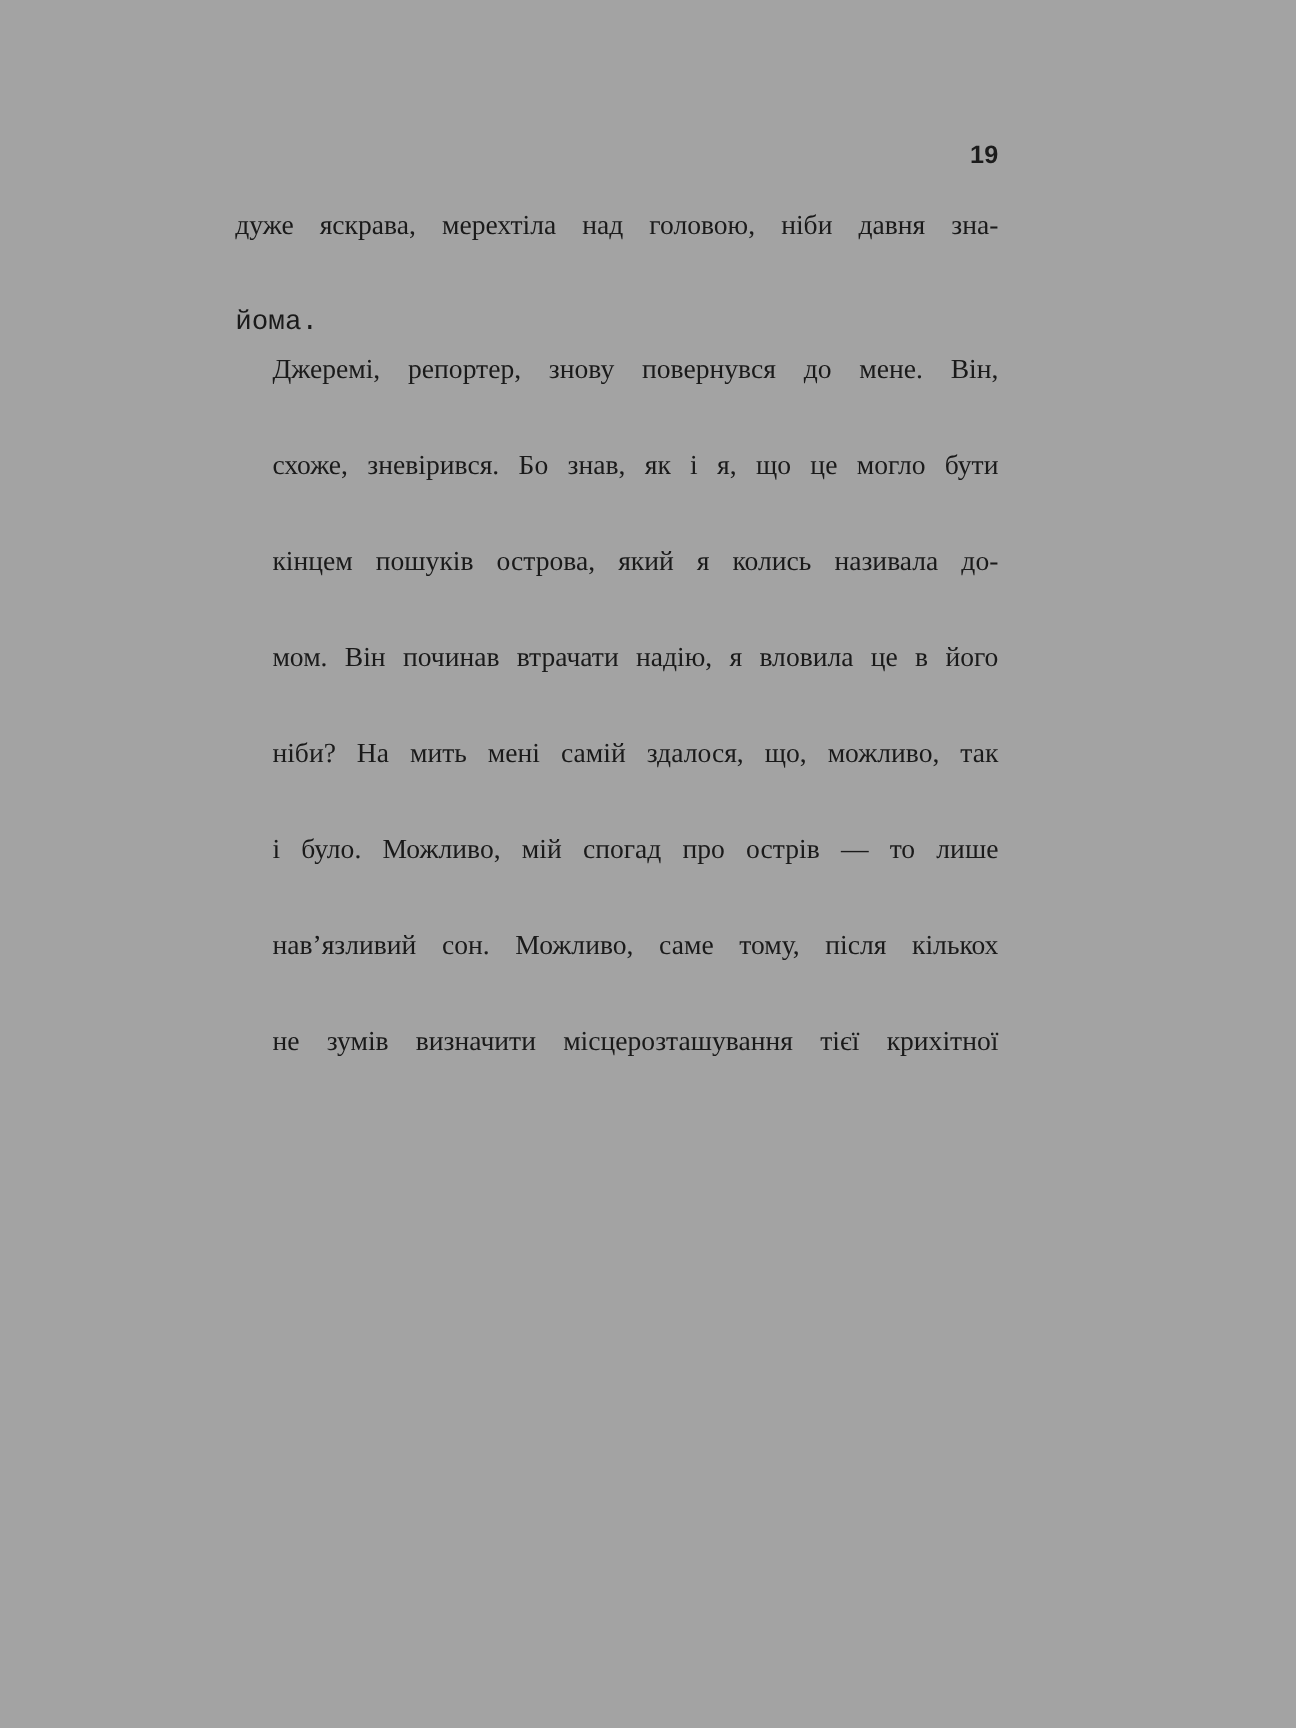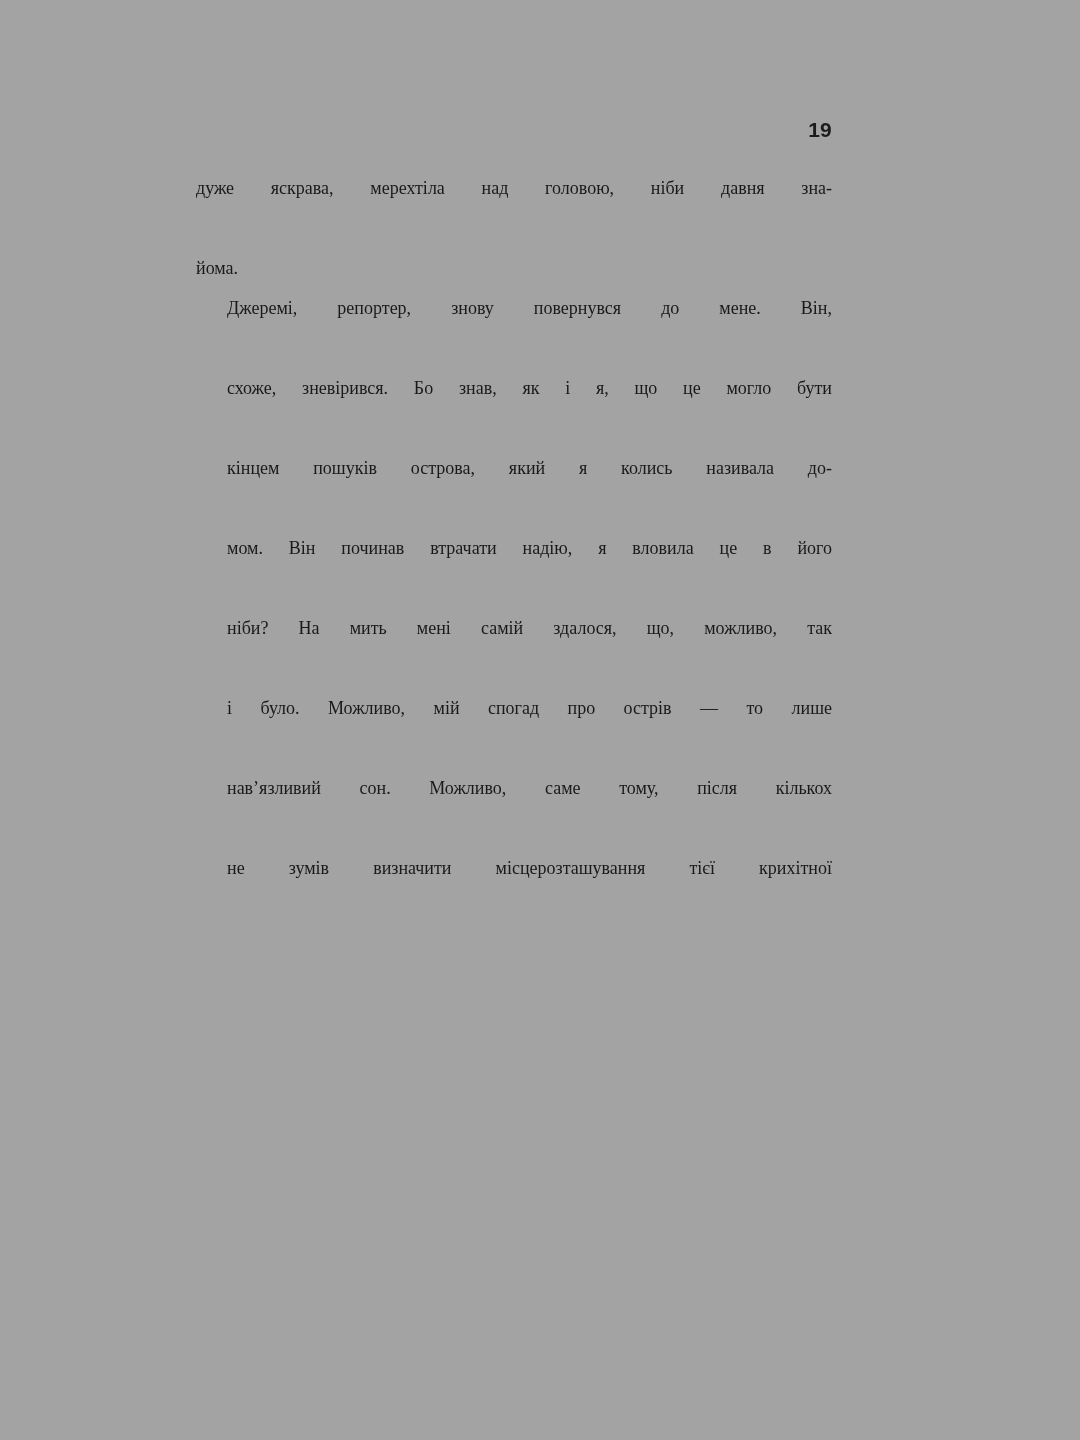--- a/index.html
+++ b/index.html
@@ -29,21 +29,21 @@
   }
   .textblock {
     position: absolute;
     top: 168px;
     left: 196px;
     width: 636px;
   }
   .para {
     margin: 0;
     font-family: "Liberation Serif", "DejaVu Serif", serif;
-    font-size: 18px;
+    font-size: 23px;
     line-height: 40px;
     color: #1a1a1a;
     text-align: justify;
     text-justify: inter-word;
     word-spacing: -0.2px;
     -webkit-hyphens: none;
     hyphens: none;
   }
   .para.indent {
     text-indent: 31px;
@@ -54,20 +54,21 @@
     text-align: justify;
   }
   .para > .justify-line::after {
     content: "";
     display: inline-block;
     width: 100%;
   }
   .para > .last-line {
     display: block;
     text-align: left;
+    font-family: Liberation Mono, monospace;
   }
 </style>
 </head>
 <body>
 
 <div class="page">
 
   <div class="folio">19</div>
 
   <div class="textblock">

